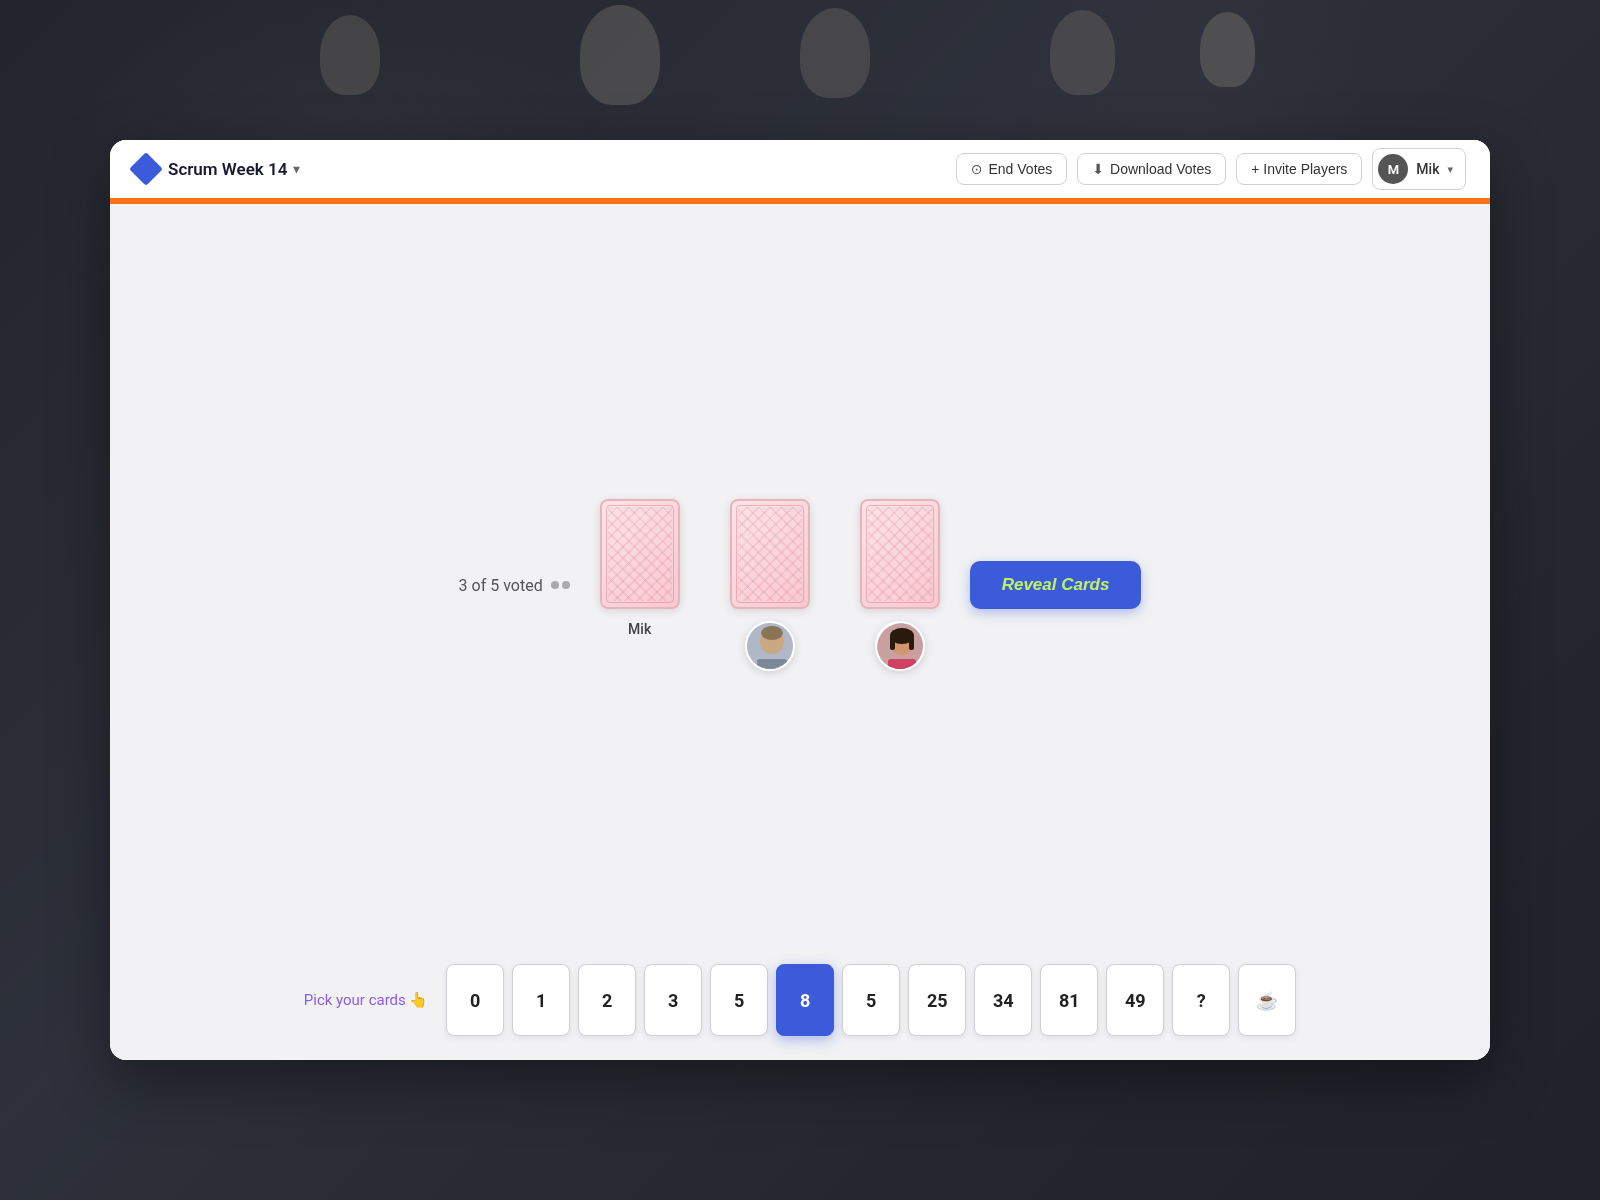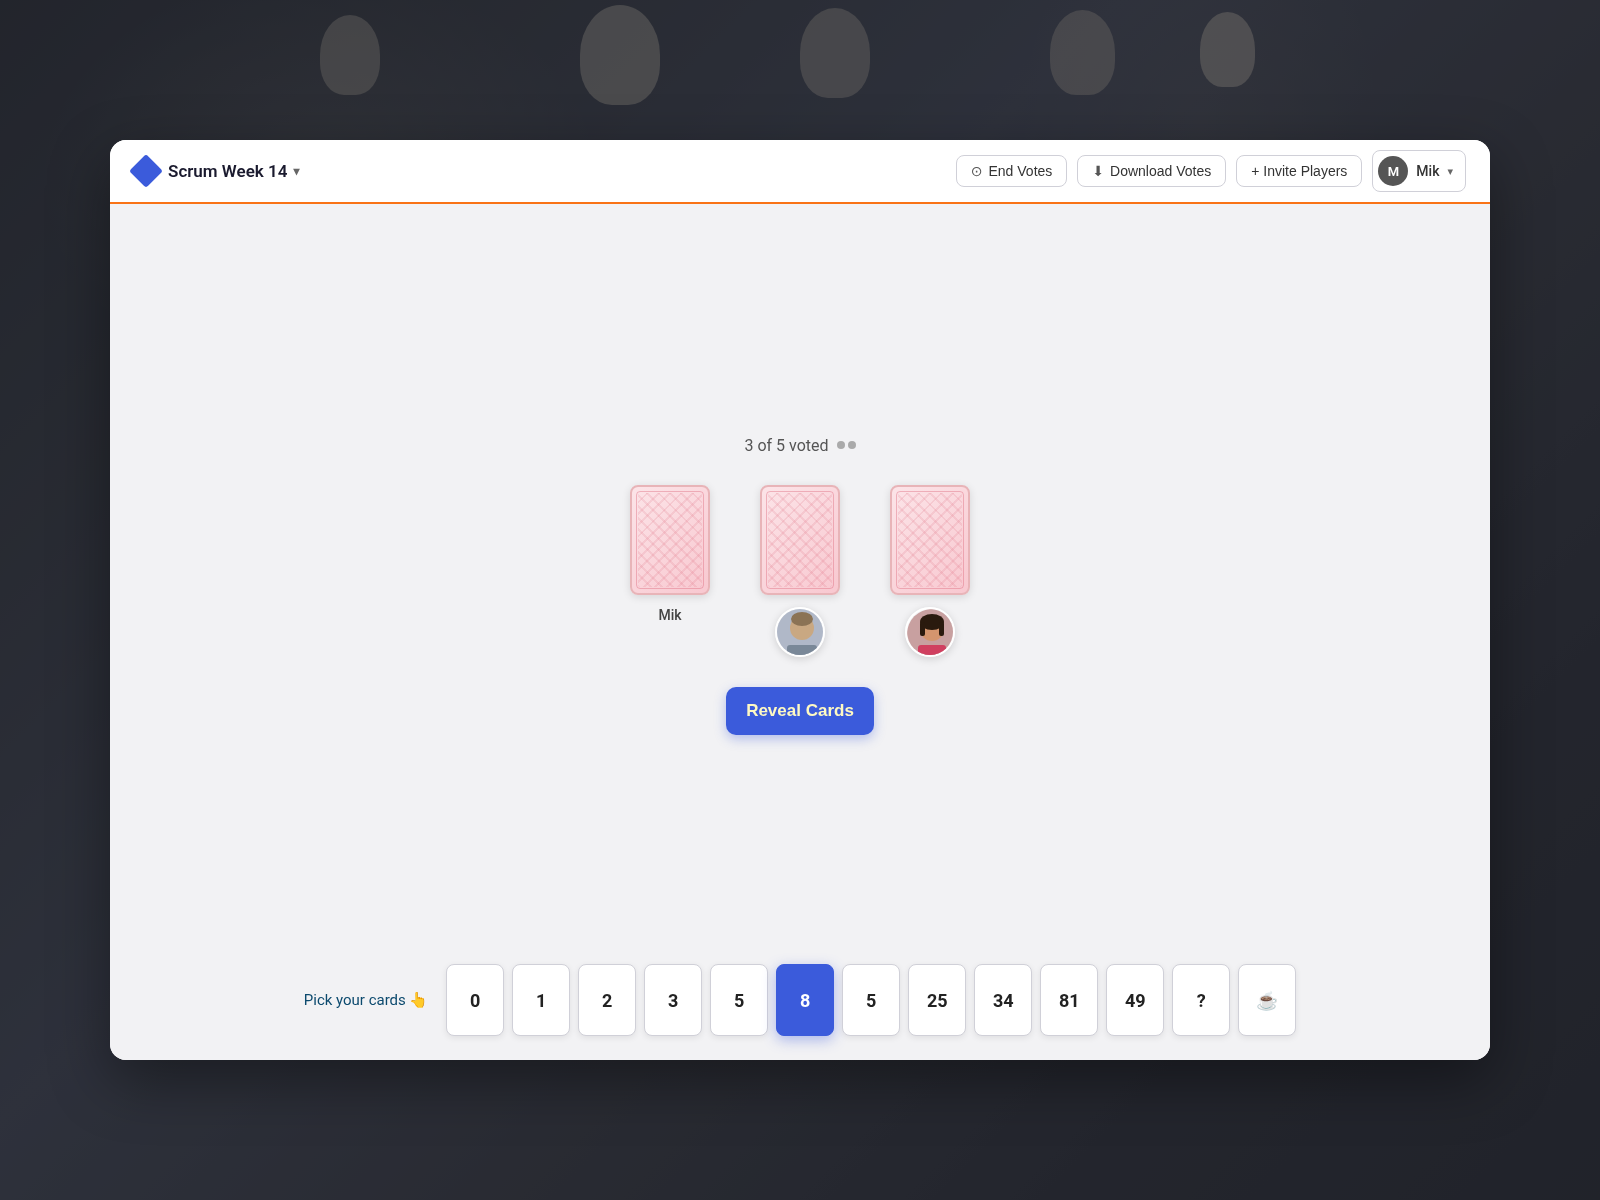--- a/index.html
+++ b/index.html
@@ -82,21 +82,21 @@
 
     
     .header {
       display: flex;
       align-items: center;
       justify-content: space-between;
       padding: 0 24px;
       height: 64px;
       background: #ffffff;
       border-radius: 16px 16px 0 0;
-      border-bottom: 2px solid #f97316;
+      border-bottom: 6px solid #f97316;
       flex-shrink: 0;
     }
 
     .header-left {
       display: flex;
       align-items: center;
       gap: 10px;
     }
 
     .diamond-icon {
@@ -175,21 +175,21 @@
     .user-name {
       font-size: 14px;
       font-weight: 500;
       color: #333;
     }
 
     
     .main-content {
       flex: 1;
       display: flex;
-      flex-direction: column;
+      flex-direction: row;
       align-items: center;
       justify-content: center;
       padding: 40px 40px 20px;
       gap: 30px;
     }
 
     .vote-status {
       font-size: 16px;
       color: #555;
       display: flex;
@@ -290,46 +290,47 @@
       width: 50px;
       height: 50px;
       border-radius: 50%;
       overflow: hidden;
       border: 2px solid #fff;
       box-shadow: 0 2px 8px rgba(0,0,0,0.15);
     }
 
     
     .reveal-btn {
-      padding: 14px 20px;
+      padding: 14px 32px;
       background: #3b5bdb;
-      color: #fef9c3;
+      color: #bef264;
       border: none;
       border-radius: 10px;
       font-size: 17px;
       font-weight: 600;
       cursor: pointer;
       box-shadow: 0 4px 12px rgba(59,91,219,0.35);
+      font-style: italic;
     }
 
     
     .card-picker {
       flex-shrink: 0;
       display: flex;
       align-items: center;
       justify-content: center;
       gap: 10px;
       padding: 18px 40px 24px;
       background: #f2f2f4;
       border-radius: 0 0 16px 16px;
     }
 
     .pick-label {
       font-size: 15px;
-      color: #0c4a6e;
+      color: #8b5cf6;
       margin-right: 8px;
       white-space: nowrap;
     }
 
     .pick-card {
       width: 58px;
       height: 72px;
       border-radius: 8px;
       border: 1.5px solid #d0d0d8;
       background: #fff;

